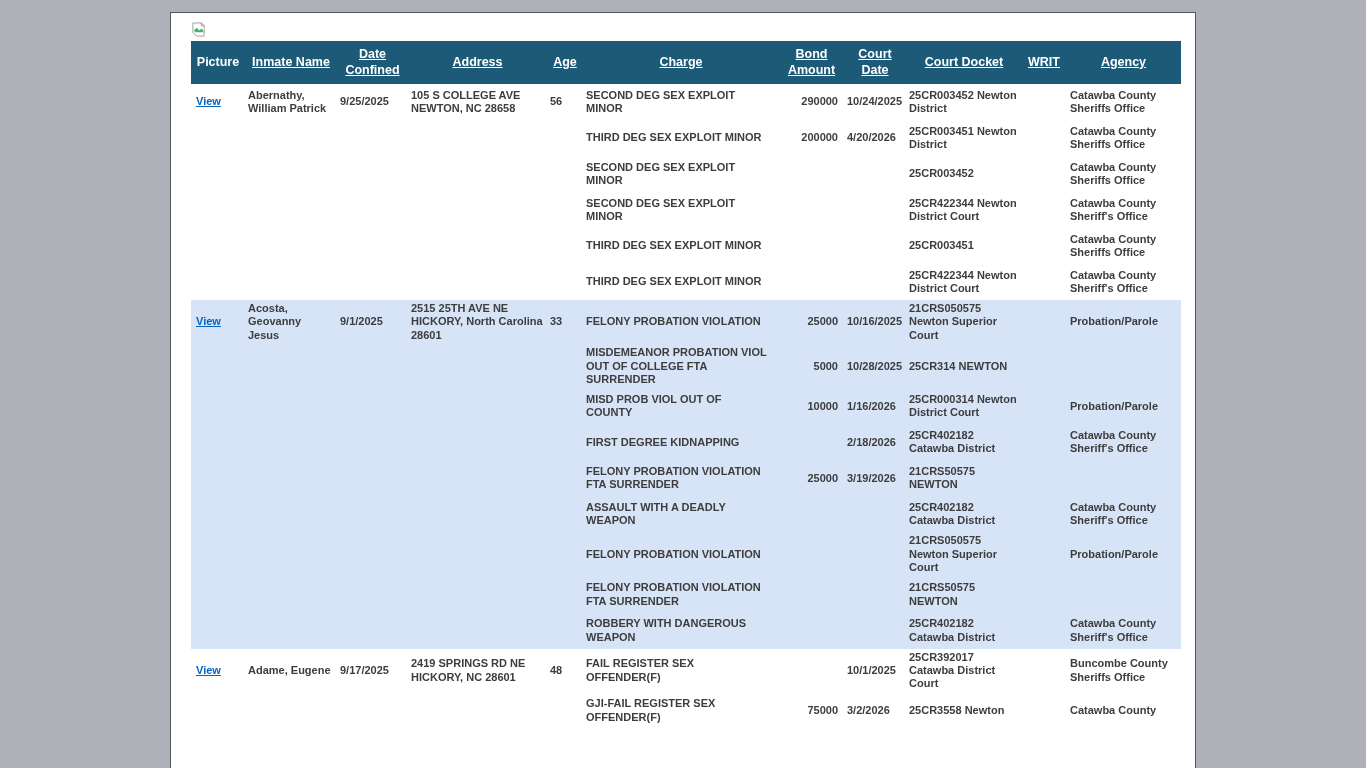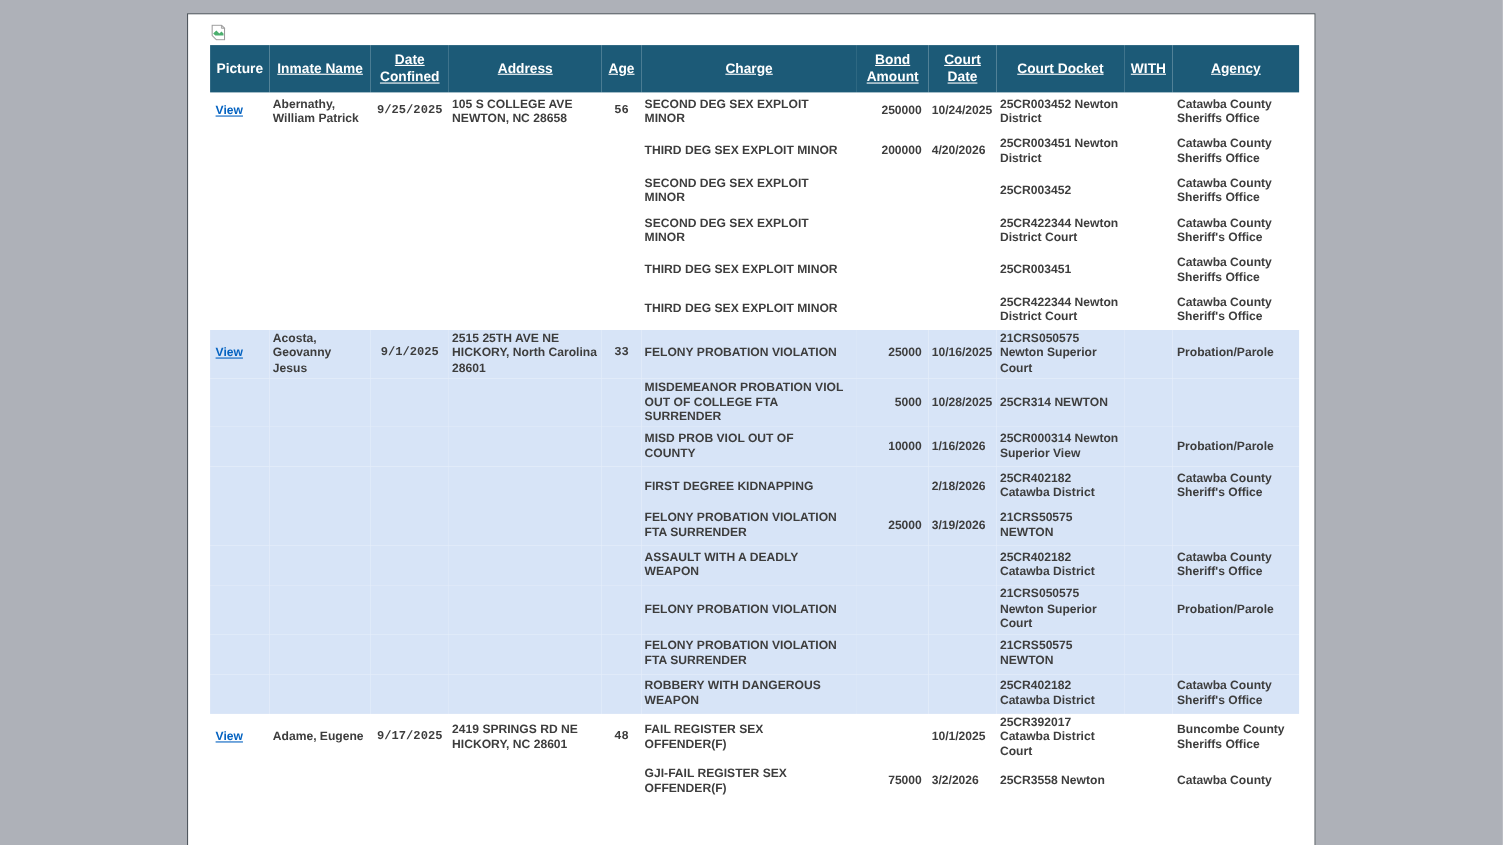--- a/index.html
+++ b/index.html
@@ -63,21 +63,21 @@
   }
   tr.alt td { background: #d7e4f7; }
   .view-link {
     color: #0563c1;
     text-decoration: underline;
     font-weight: 700;
     font-size: 11px;
     cursor: pointer;
   }
   .c-left   { text-align: left; }
-  .c-center { text-align: center; font-family: Liberation Mono, monospace; }
+  .c-center { text-align: left; }
   .c-right  { text-align: right; padding-right: 6px; }
   td.cell-picture { padding-left: 5px; }
   td.cell-charge  { padding-right: 10px; }
   td.cell-agency  { padding-left: 4px; }
 </style>
 </head>
 <body>
 
 <div class="page">
   <svg class="broken-image" viewBox="0 0 16 16">
@@ -105,33 +105,33 @@
       <tr id="header-row">
           <th>Picture</th>
           <th><a class="sort-link">Inmate Name</a></th>
           <th><a class="sort-link">Date Confined</a></th>
           <th><a class="sort-link">Address</a></th>
           <th><a class="sort-link">Age</a></th>
           <th><a class="sort-link">Charge</a></th>
           <th><a class="sort-link">Bond Amount</a></th>
           <th><a class="sort-link">Court Date</a></th>
           <th><a class="sort-link">Court Docket</a></th>
-          <th><a class="sort-link">WITH</a></th>
+          <th><a class="sort-link">WRIT</a></th>
           <th><a class="sort-link">Agency</a></th>
         </tr>
     </thead>
     <tbody id="roster-body">
         <tr>
           <td class="cell-picture c-left"><a class="view-link">View</a></td>
           <td class="cell-inmate-name c-left">Abernathy, William Patrick</td>
           <td class="cell-date-confined c-center">9/25/2025</td>
           <td class="cell-address c-left">105 S COLLEGE AVE NEWTON, NC 28658</td>
           <td class="cell-age c-center">56</td>
           <td class="cell-charge c-left">SECOND DEG SEX EXPLOIT MINOR</td>
-          <td class="cell-bond-amount c-right">250000</td>
+          <td class="cell-bond-amount c-right">290000</td>
           <td class="cell-court-date c-left">10/24/2025</td>
           <td class="cell-court-docket c-left">25CR003452 Newton District</td>
           <td class="cell-writ c-left"></td>
           <td class="cell-agency c-left">Catawba County Sheriffs Office</td>
         </tr>
         <tr>
           <td class="cell-picture c-left"></td>
           <td class="cell-inmate-name c-left"></td>
           <td class="cell-date-confined c-center"></td>
           <td class="cell-address c-left"></td>
@@ -223,21 +223,21 @@
         </tr>
         <tr class="alt">
           <td class="cell-picture c-left"></td>
           <td class="cell-inmate-name c-left"></td>
           <td class="cell-date-confined c-center"></td>
           <td class="cell-address c-left"></td>
           <td class="cell-age c-center"></td>
           <td class="cell-charge c-left">MISD PROB VIOL OUT OF COUNTY</td>
           <td class="cell-bond-amount c-right">10000</td>
           <td class="cell-court-date c-left">1/16/2026</td>
-          <td class="cell-court-docket c-left">25CR000314 Newton Superior View</td>
+          <td class="cell-court-docket c-left">25CR000314 Newton District Court</td>
           <td class="cell-writ c-left"></td>
           <td class="cell-agency c-left">Probation/Parole</td>
         </tr>
         <tr class="alt">
           <td class="cell-picture c-left"></td>
           <td class="cell-inmate-name c-left"></td>
           <td class="cell-date-confined c-center"></td>
           <td class="cell-address c-left"></td>
           <td class="cell-age c-center"></td>
           <td class="cell-charge c-left">FIRST DEGREE KIDNAPPING</td>

